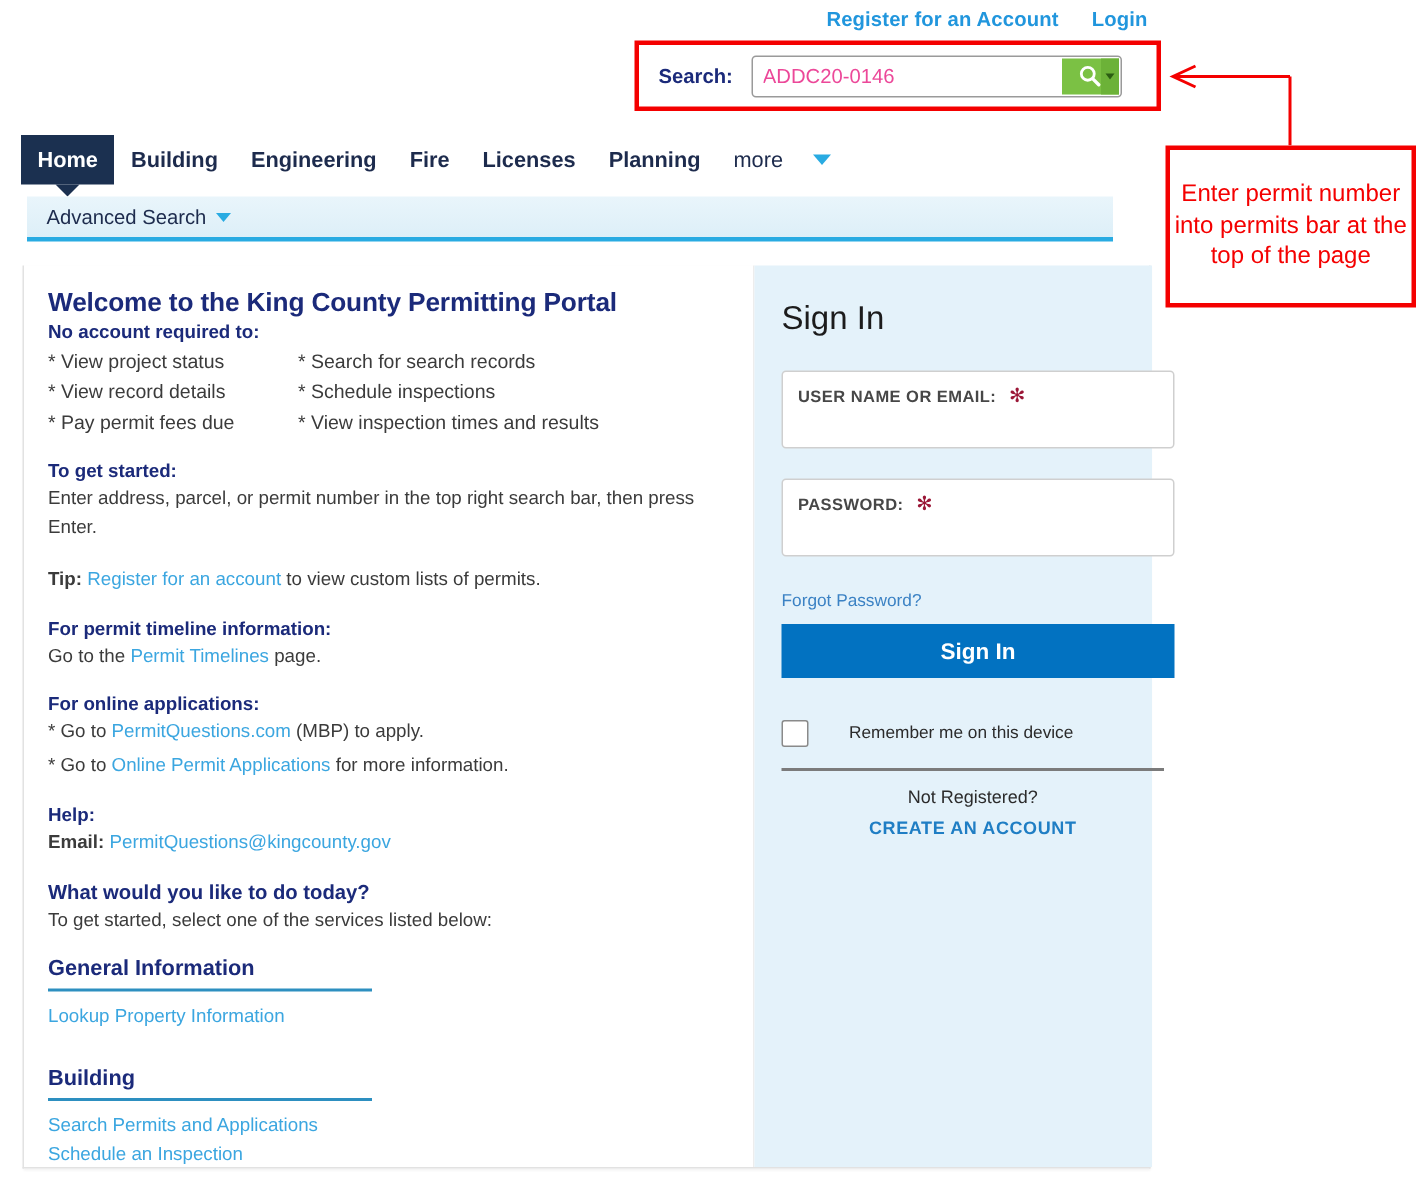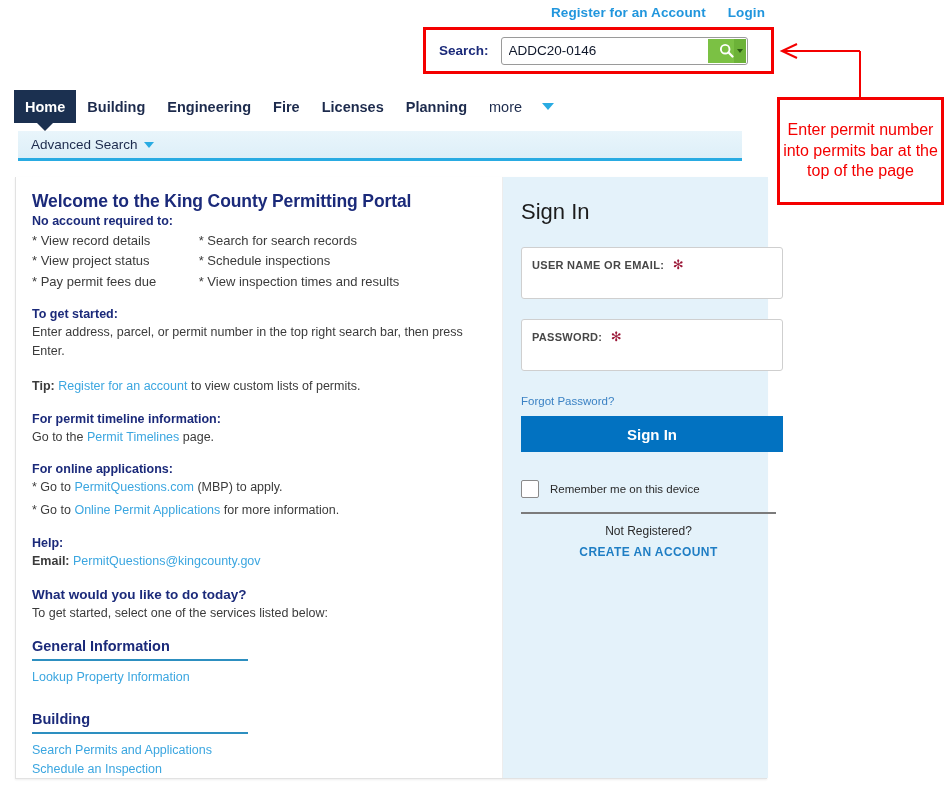--- a/index.html
+++ b/index.html
@@ -35,21 +35,21 @@
     margin-left: 13px; margin-right: 12px; white-space: nowrap;
   }
   .search-box {
     position: relative; width: 247px; height: 28px;
     border: 1px solid #9a9a9a; border-radius: 3px; background: #fff;
     display: flex; align-items: center; overflow: hidden;
   }
   .search-input {
     border: 0; outline: 0; background: transparent;
     font-family: "Liberation Sans", sans-serif; font-size: 13.5px;
-    color: #0f172a; padding-left: 7px; width: 190px; height: 100%;
+    color: #ec4899; padding-left: 7px; width: 190px; height: 100%;
   }
   .search-btn {
     position: absolute; right: 1px; top: 1px;
     width: 38px; height: 24px; background: #7bc144;
     display: flex; align-items: center; justify-content: center;
     cursor: pointer;
   }
   .search-btn svg { display:block; }
   .search-caret {
     position: absolute; right: 1px; top: 1px;
@@ -187,21 +187,21 @@
     display: inline-block; font-size: 11.5px; color: #3b82c4;
     text-decoration: none; margin-bottom: 9px;
   }
   .signin-btn {
     width: 262px; height: 36px; background: #0272c1;
     border: 0; color: #fff; font-size: 15px; font-weight: bold;
     font-family: "Liberation Sans", sans-serif; cursor: pointer;
     display: flex; align-items: center; justify-content: center;
   }
   .remember {
-    display: flex; align-items: center; gap: 11px; margin-top: 28px;
+    display: flex; align-items: center; gap: 27px; margin-top: 28px;
   }
   .checkbox {
     width: 18px; height: 18px; background: #fff;
     border: 1px solid #8a8a8a; border-radius: 2px; cursor: pointer;
   }
   .remember-label { font-size: 11.5px; color: #2b2b2b; }
   .divider {
     width: 255px; height: 2px; background: #7b7b7b; margin: 14px 0 10px 0;
   }
   .notreg {
@@ -287,22 +287,22 @@
   </div>
 
   <div class="card">
 
     <div class="card-left">
       <h1 class="welcome">Welcome to the King County Permitting Portal</h1>
       <p class="bold-sub">No account required to:</p>
 
       <div class="bullets">
         <div class="col">
+          <p>* View project status</p>
           <p>* View record details</p>
-          <p>* View project status</p>
           <p>* Pay permit fees due</p>
         </div>
         <div class="col">
           <p>* Search for search records</p>
           <p>* Schedule inspections</p>
           <p>* View inspection times and results</p>
         </div>
       </div>
 
       <p class="sec-head">To get started:</p>

